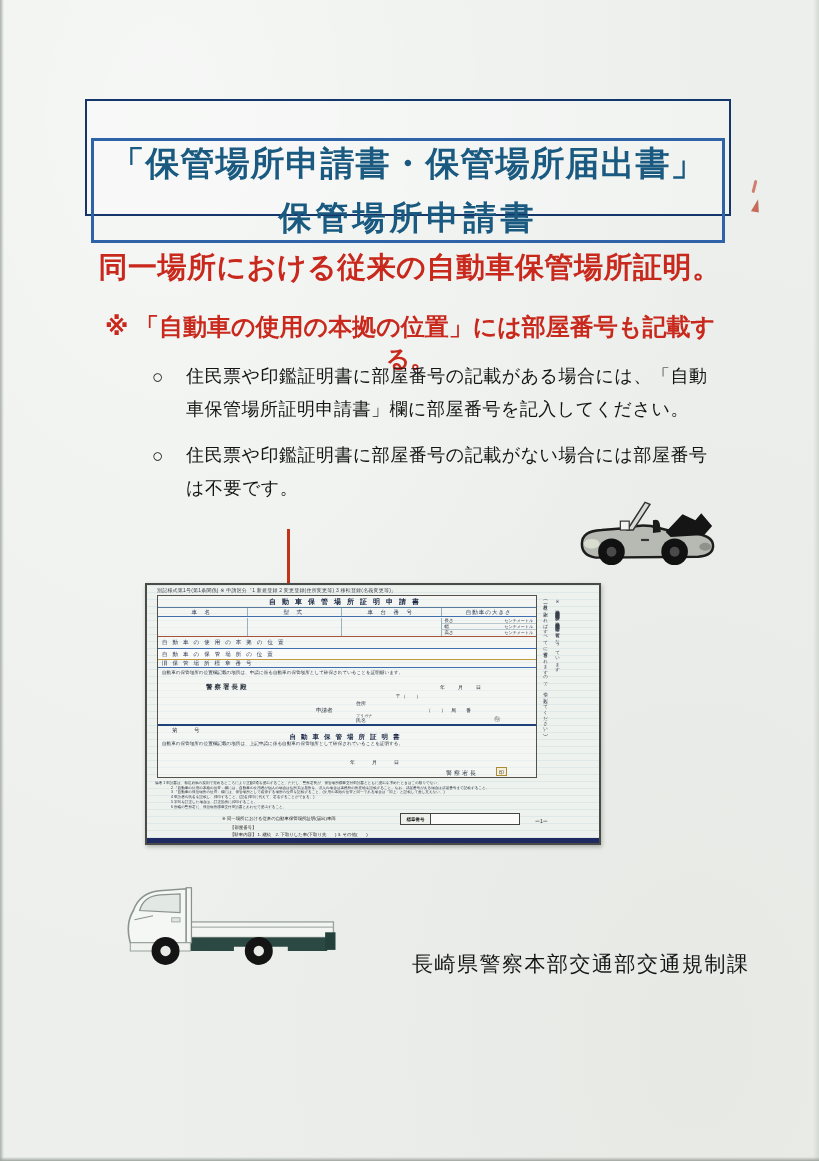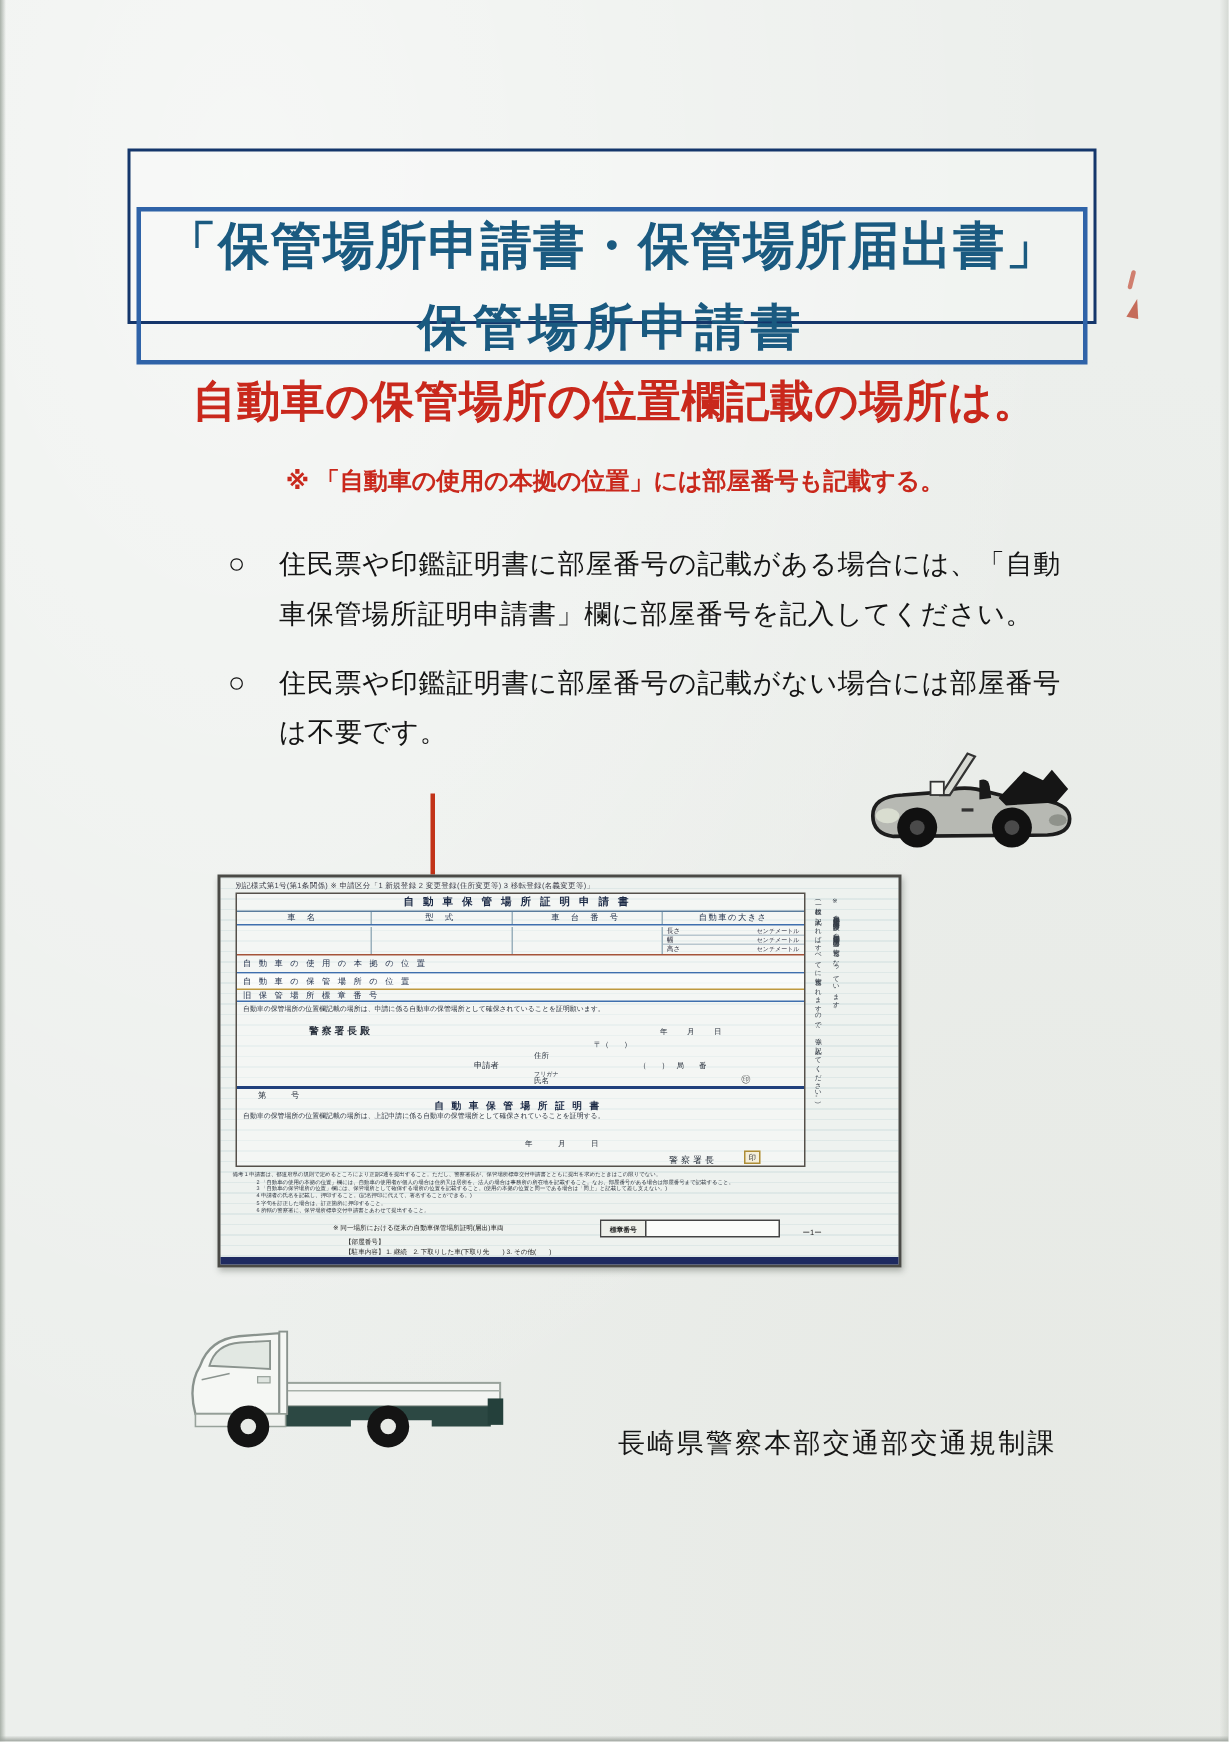--- a/index.html
+++ b/index.html
@@ -16,21 +16,21 @@
   .edge-bottom{left:0;bottom:0;width:100%;height:4px;background:linear-gradient(0deg,#9fa59f,rgba(159,165,159,0));}
   .edge-right{right:0;top:0;width:6px;height:100%;background:linear-gradient(270deg,rgba(190,195,188,.5),rgba(190,195,188,0));}
 
   
   .title-box{left:85px;top:99px;width:646px;height:117px;border:2px solid #14366b;padding:4px;box-sizing:border-box;background:rgba(255,255,255,.25);}
   .title-inner{width:100%;height:100%;border:3px solid #2f63a8;box-sizing:border-box;display:flex;flex-direction:column;justify-content:center;align-items:center;gap:9px;margin-top:33px;}
   .title-l1{font-size:34px;font-weight:bold;color:#1a5a80;letter-spacing:1px;}
   .title-l2{font-size:33px;font-weight:bold;color:#1a5a80;letter-spacing:4px;}
 
   .red-heading{left:90px;top:248px;width:640px;text-align:center;font-size:29px;font-weight:bold;color:#c9281c;letter-spacing:0.5px;}
-  .red-sub{left:85px;top:311px;width:650px;text-align:center;font-size:16px;font-weight:bold;color:#c9281c;}
+  .red-sub{left:85px;top:311px;width:650px;text-align:center;font-size:24px;font-weight:bold;color:#c9281c;}
 
   .bullets{left:152px;top:360px;width:556px;color:#141414;}
   .bullet{display:flex;align-items:flex-start;}
   .bullet + .bullet{margin-top:13px;}
   .bullet .marker{width:34px;font-size:19px;line-height:33px;flex:0 0 auto;}
   .bullet .btxt{flex:1;font-size:18px;line-height:33px;letter-spacing:0.5px;}
 
   .callout{left:215px;top:496px;display:inline-block;border:2.5px solid #c21b10;padding:2px 9px 4px 9px;
            font-size:17.5px;font-weight:bold;color:#c21b10;background:rgba(255,255,255,.2);letter-spacing:1px;}
   .callout .ul{border-bottom:2px solid #c21b10;padding-bottom:1px;}
@@ -70,42 +70,42 @@
   .f-xsmall{font-size:4px;color:#333b46;white-space:nowrap;}
   .f-blueline{left:0;top:128px;width:100%;height:2px;background:#20407c;}
   .f-notes{left:8px;top:196px;width:430px;color:#2c333e;}
   .f-notes .nline{font-size:3.6px;line-height:4.7px;white-space:nowrap;overflow:hidden;}
   .f-notes .nline.ind{padding-left:16px;}
   .stickerbox{left:253px;top:228px;width:120px;height:12px;border:1px solid #444;display:flex;background:#fbfcfa;}
   .stickerbox .slabel{width:30px;border-right:1px solid #444;font-size:4.5px;font-weight:bold;color:#222;display:flex;align-items:center;justify-content:center;background:#eef0ea;}
   .vnote{top:14px;height:168px;writing-mode:vertical-rl;font-size:4.5px;color:#343c46;letter-spacing:.5px;overflow:hidden;}
   .sealbox{left:338px;top:171px;width:11px;height:9px;border:1px solid #ad8c35;background:#f4eeda;font-size:5px;color:#333;text-align:center;line-height:8px;}
 
-  .footer-org{left:412px;top:950px;font-size:18px;color:#161616;letter-spacing:1.5px;font-weight:500;}
+  .footer-org{left:412px;top:950px;font-size:21px;color:#161616;letter-spacing:1.5px;font-weight:500;}
 </style>
 </head>
 <body>
 
 <div id="page" class="nosel">
 
   <div class="abs edge-left"></div>
   <div class="abs edge-right"></div>
   <div class="abs edge-bottom"></div>
 
   <div class="abs title-box">
     <div class="title-inner">
       <div class="title-l1">「保管場所申請書・保管場所届出書」</div>
       <div class="title-l2">保管場所申請書</div>
     </div>
   </div>
 
   <div class="abs smudge1"></div>
   <div class="abs smudge2"></div>
 
-  <div class="abs red-heading">自動車の保管場所の位置欄記載の場所は。</div>
+  <div class="abs red-heading">同一場所における従来の自動車保管場所証明。</div>
   <div class="abs red-sub">※ 「自動車の使用の本拠の位置」には部屋番号も記載する。</div>
 
   <div class="abs bullets">
     <div class="bullet">
       <span class="marker">○</span>
       <div class="btxt">住民票や印鑑証明書に部屋番号の記載がある場合には、「自動車保管場所証明申請書」欄に部屋番号を記入してください。</div>
     </div>
     <div class="bullet">
       <span class="marker">○</span>
       <div class="btxt">住民票や印鑑証明書に部屋番号の記載がない場合には部屋番号は不要です。</div>

